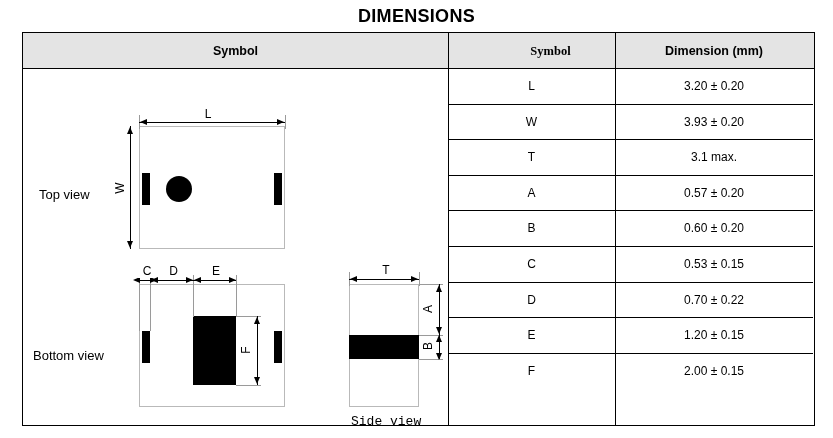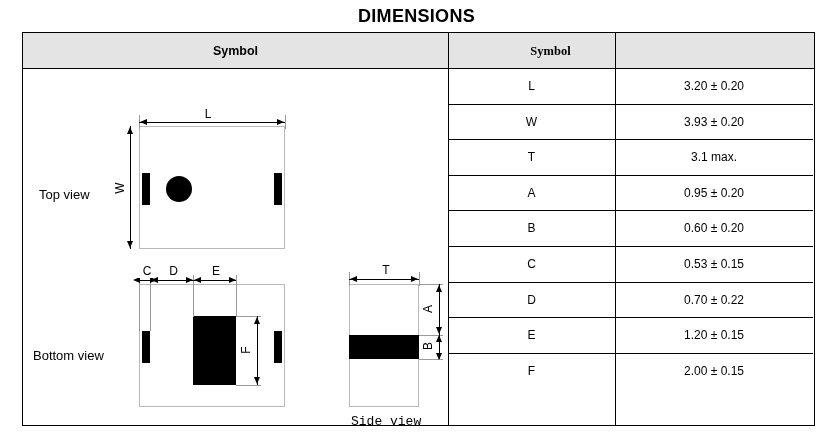--- a/index.html
+++ b/index.html
@@ -184,20 +184,21 @@
 </head>
 <body>
 
 <div id="page-title">DIMENSIONS</div>
 
 <div id="dim-table">
 
   <div class="thead">
     <div class="th th-figure">Symbol</div>
     <div class="th th-symbol">Symbol</div>
+    <div class="th th-dim">Dimension (mm)</div>
   </div>
 
   <div class="vrule vrule-1"></div>
   <div class="vrule vrule-2"></div>
 
   <div id="figure-pane">
 
     <div class="view-label" style="left:16px; top:118px;">Top view</div>
 
     <div class="body-rect" style="left:116px; top:57px; width:146px; height:123px;"></div>
@@ -296,21 +297,21 @@
       <div class="cell cell-val">3.93 ± 0.20</div>
     </div>
 
     <div class="row" style="top:71.2px;">
       <div class="cell cell-sym">T</div>
       <div class="cell cell-val">3.1 max.</div>
     </div>
 
     <div class="row" style="top:106.8px;">
       <div class="cell cell-sym">A</div>
-      <div class="cell cell-val">0.95 ± 0.20</div>
+      <div class="cell cell-val">0.57 ± 0.20</div>
     </div>
 
     <div class="row" style="top:142.4px;">
       <div class="cell cell-sym">B</div>
       <div class="cell cell-val">0.60 ± 0.20</div>
     </div>
 
     <div class="row" style="top:178px;">
       <div class="cell cell-sym">C</div>
       <div class="cell cell-val">0.53 ± 0.15</div>

